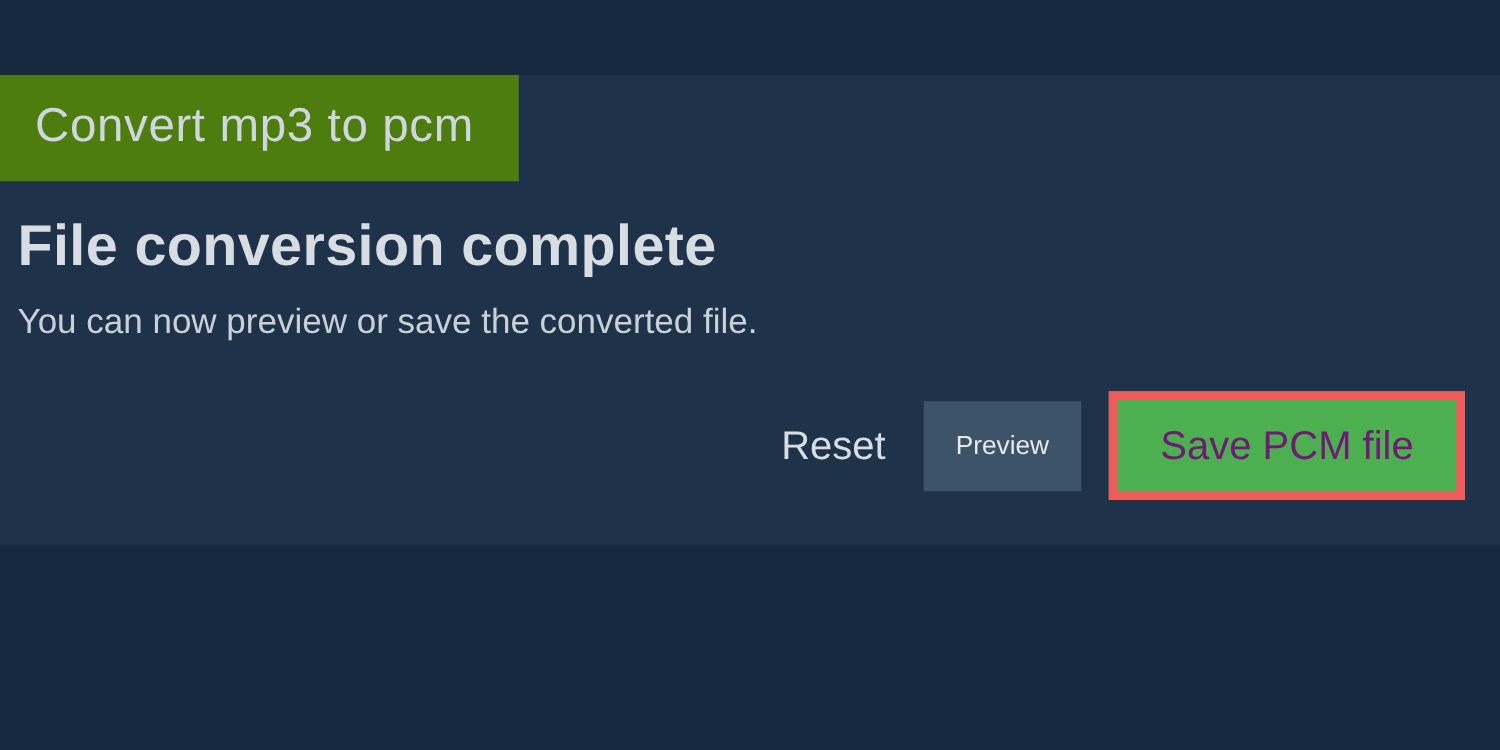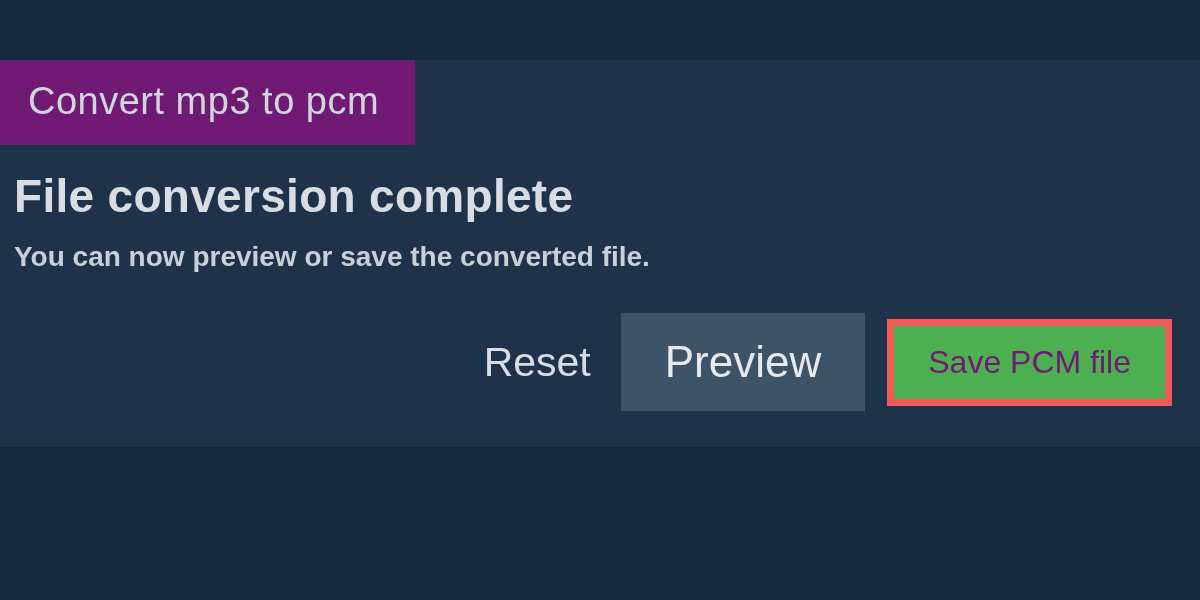--- a/index.html
+++ b/index.html
@@ -14,68 +14,68 @@
       font-family: "Segoe UI", "Helvetica Neue", Arial, sans-serif;
       overflow: hidden;
     }
     .panel {
       background: #1e3349;
       margin-top: 60px;
       width: 100%;
     }
     .tab {
       display: inline-block;
-      background: #701a75;
+      background: #4d7c0f;
       color: #cfd6dc;
       font-size: 38px;
       font-weight: 300;
       padding: 20px 36px 22px 28px;
       letter-spacing: 0.5px;
     }
     .content {
       padding: 24px 14px 28px 14px;
     }
     .heading {
       color: #d7dde2;
       font-size: 46px;
       font-weight: 700;
       letter-spacing: 0.3px;
       margin-bottom: 18px;
     }
     .subtext {
       color: #c9d0d6;
       font-size: 28px;
-      font-weight: 700;
+      font-weight: 400;
       margin-bottom: 40px;
     }
     .actions {
       display: flex;
       justify-content: flex-end;
       align-items: center;
       gap: 22px;
       padding-right: 14px;
       padding-bottom: 8px;
     }
     .btn-reset {
       background: transparent;
       border: none;
       color: #d7dde2;
-      font-size: 41px;
+      font-size: 32px;
       font-weight: 300;
       cursor: pointer;
       padding: 0 8px;
       font-family: inherit;
     }
     .btn-preview {
       background: #3d5368;
       border: none;
       color: #e6eaed;
-      font-size: 44px;
+      font-size: 21px;
       font-weight: 300;
-      padding: 24px 44px;
+      padding: 24px 26px;
       cursor: pointer;
       font-family: inherit;
     }
     .btn-save {
       background: #4caf50;
       border: 7px solid #ef5b5b;
       color: #701a75;
       font-size: 32px;
       font-weight: 300;
       padding: 18px 34px;

